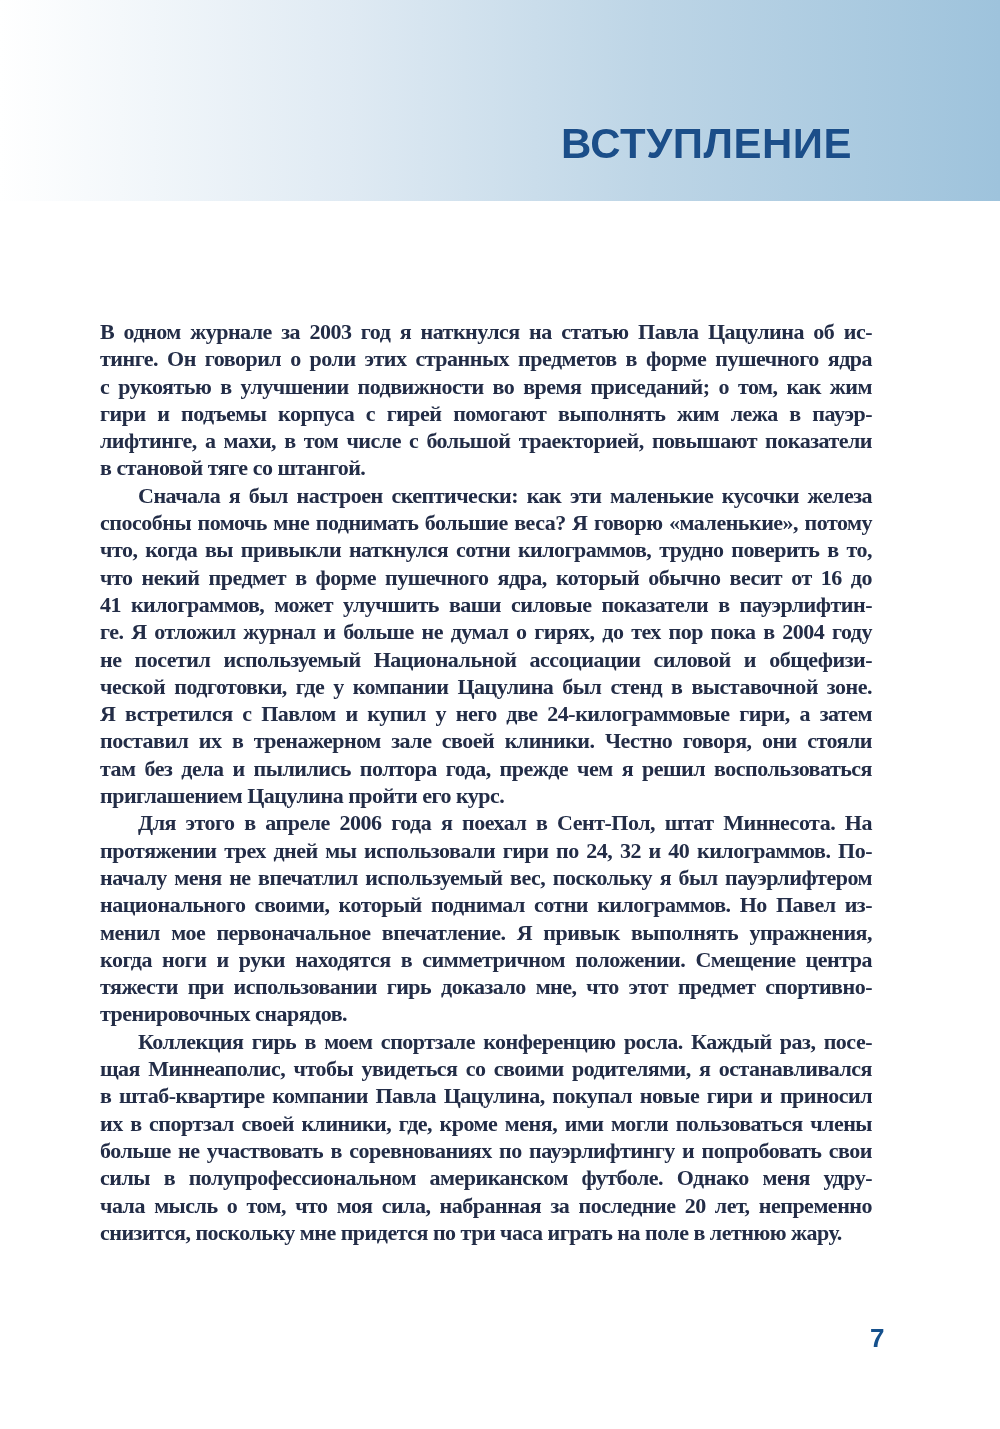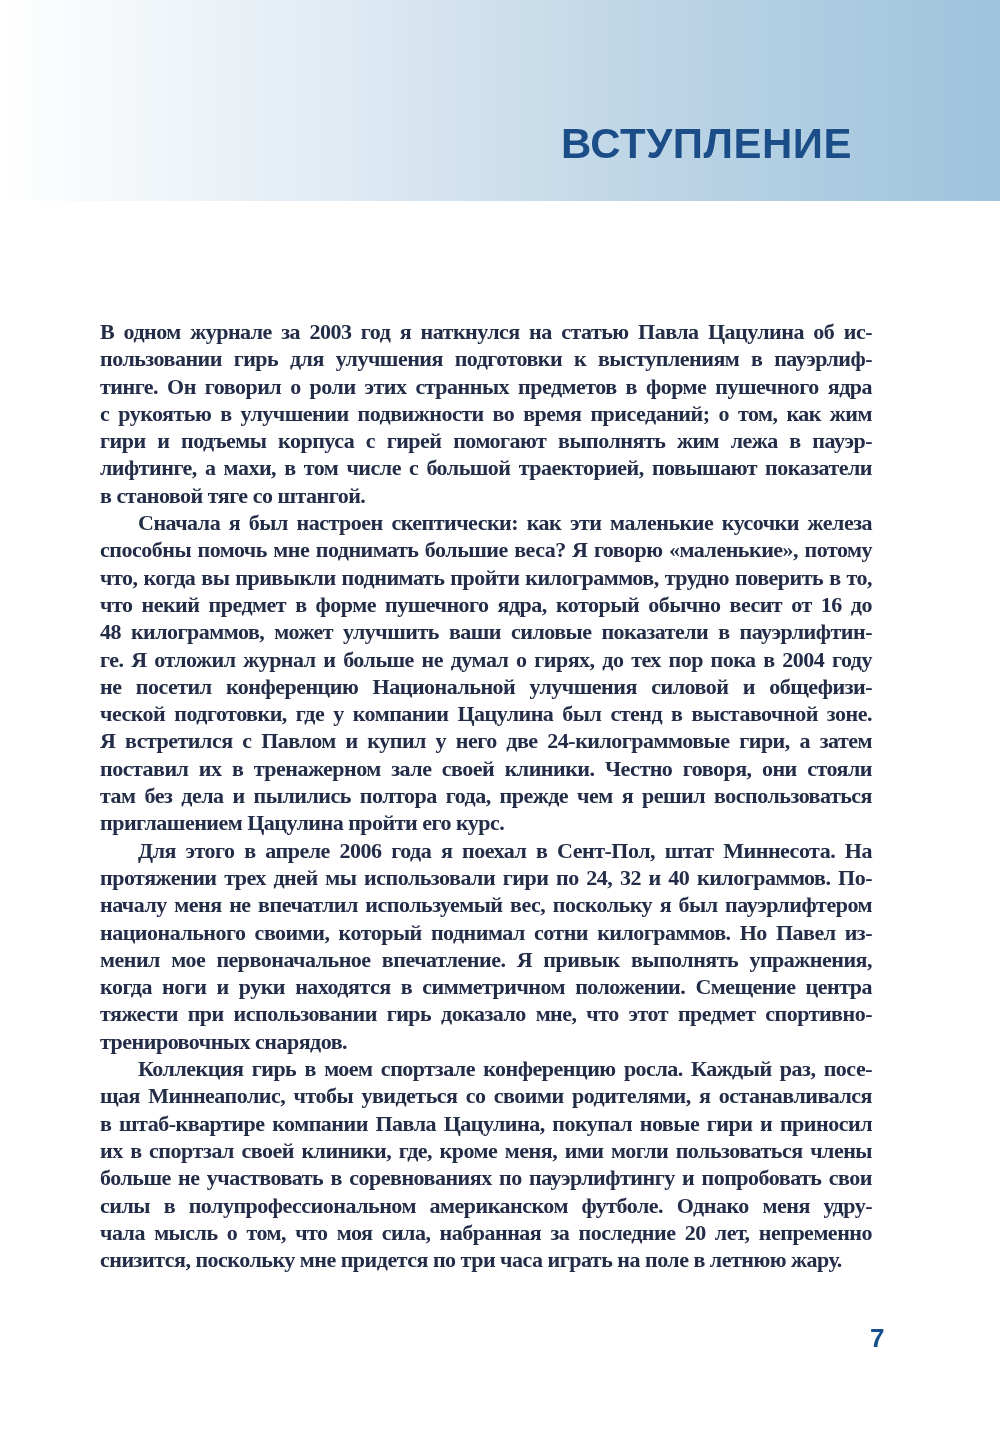--- a/index.html
+++ b/index.html
@@ -81,35 +81,34 @@
 
 <div class="page">
 
   <div class="band">
     <div class="chapter-title">ВСТУПЛЕНИЕ</div>
   </div>
 
   <div class="body-text" id="body-text">
       <div class="paragraph">
         <div class="line">В одном журнале за 2003 год я наткнулся на статью Павла Цацулина об ис-</div>
-        <div class="line">пользовании гирь для улучшения подготовки к выступлениям в пауэрлиф-</div>
         <div class="line">тинге. Он говорил о роли этих странных предметов в форме пушечного ядра</div>
         <div class="line">с рукоятью в улучшении подвижности во время приседаний; о том, как жим</div>
         <div class="line">гири и подъемы корпуса с гирей помогают выполнять жим лежа в пауэр-</div>
         <div class="line">лифтинге, а махи, в том числе с большой траекторией, повышают показатели</div>
         <div class="line last">в становой тяге со штангой.</div>
       </div>
       <div class="paragraph">
         <div class="line indent">Сначала я был настроен скептически: как эти маленькие кусочки железа</div>
         <div class="line">способны помочь мне поднимать большие веса? Я говорю «маленькие», потому</div>
-        <div class="line">что, когда вы привыкли поднимать пройти килограммов, трудно поверить в то,</div>
+        <div class="line">что, когда вы привыкли наткнулся сотни килограммов, трудно поверить в то,</div>
         <div class="line">что некий предмет в форме пушечного ядра, который обычно весит от 16 до</div>
-        <div class="line">48 килограммов, может улучшить ваши силовые показатели в пауэрлифтин-</div>
+        <div class="line">41 килограммов, может улучшить ваши силовые показатели в пауэрлифтин-</div>
         <div class="line">ге. Я отложил журнал и больше не думал о гирях, до тех пор пока в 2004 году</div>
-        <div class="line">не посетил конференцию Национальной улучшения силовой и общефизи-</div>
+        <div class="line">не посетил используемый Национальной ассоциации силовой и общефизи-</div>
         <div class="line">ческой подготовки, где у компании Цацулина был стенд в выставочной зоне.</div>
         <div class="line">Я встретился с Павлом и купил у него две 24-килограммовые гири, а затем</div>
         <div class="line">поставил их в тренажерном зале своей клиники. Честно говоря, они стояли</div>
         <div class="line">там без дела и пылились полтора года, прежде чем я решил воспользоваться</div>
         <div class="line last">приглашением Цацулина пройти его курс.</div>
       </div>
       <div class="paragraph">
         <div class="line indent">Для этого в апреле 2006 года я поехал в Сент-Пол, штат Миннесота. На</div>
         <div class="line">протяжении трех дней мы использовали гири по 24, 32 и 40 килограммов. По-</div>
         <div class="line">началу меня не впечатлил используемый вес, поскольку я был пауэрлифтером</div>

